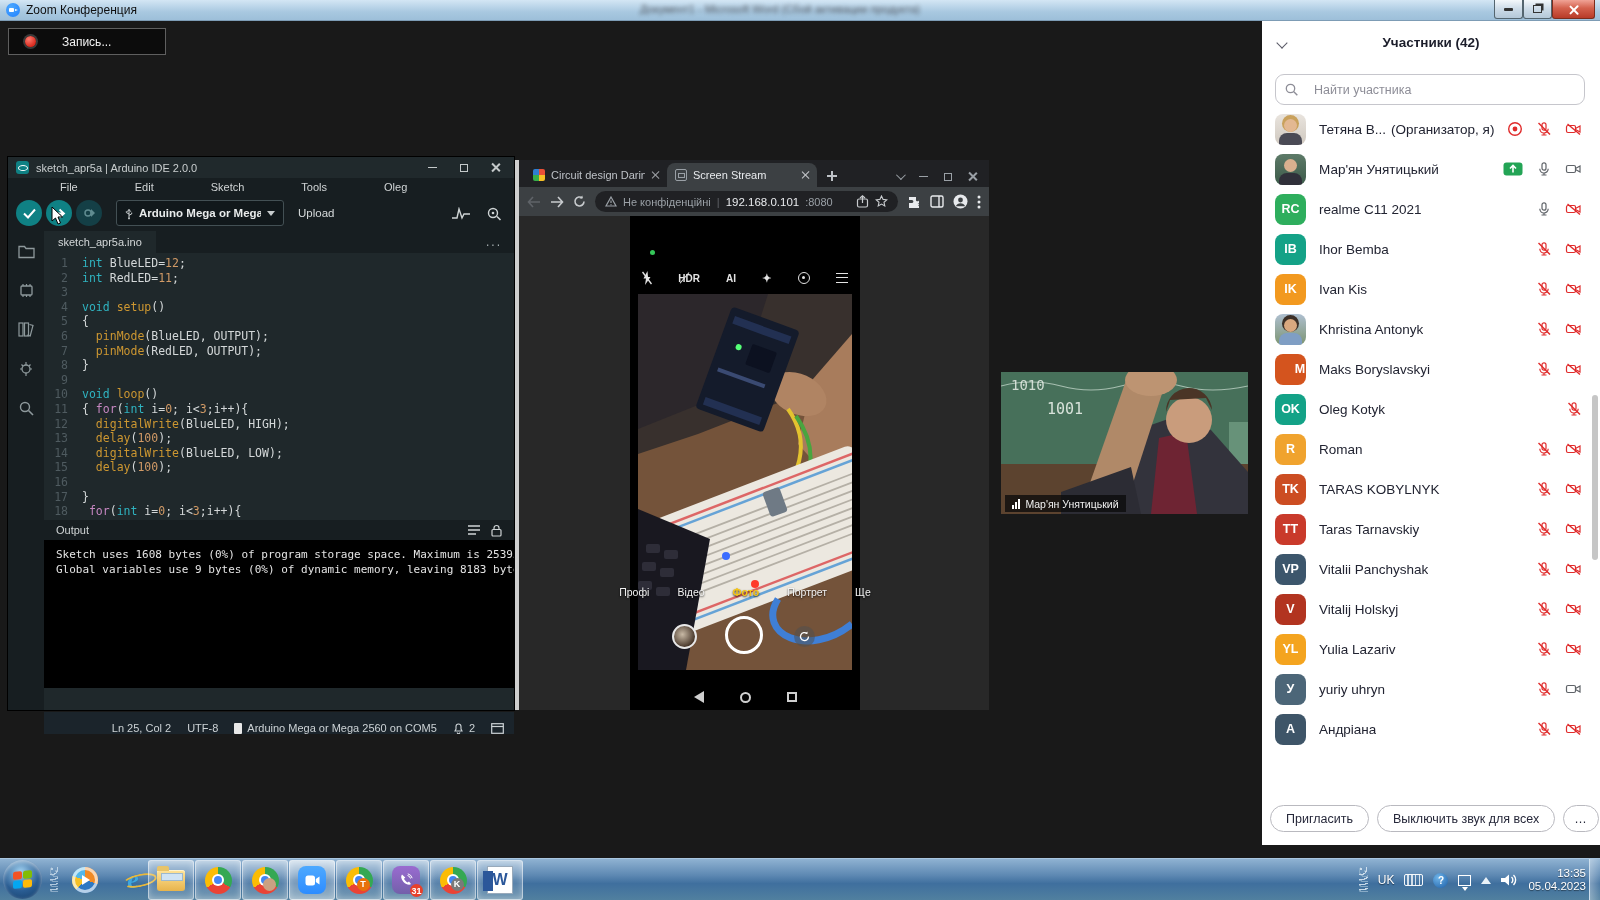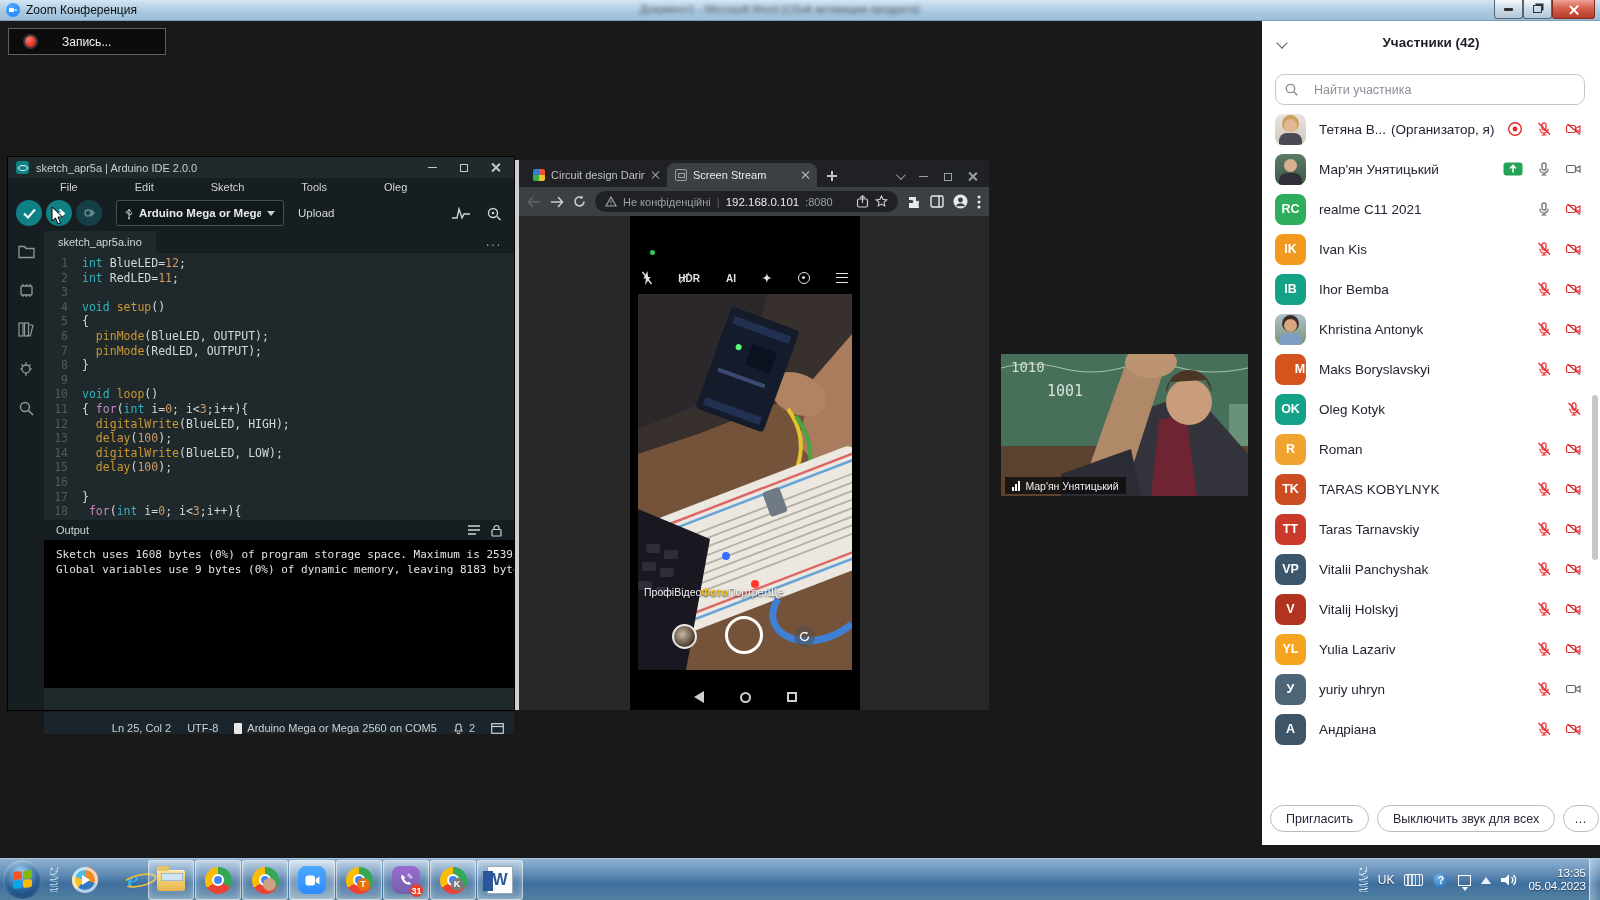--- a/index.html
+++ b/index.html
@@ -118,36 +118,36 @@
   .flashoff{position:relative;width:10px;height:14px;}
   .flashoff svg{position:absolute;left:0;top:0;}
   .hdr-off{position:relative;}
   .hdr-off::after{content:"";position:absolute;left:6px;top:-2px;width:1.4px;height:14px;background:#e3e3e3;transform:rotate(40deg);}
   .lens-ic{width:12px;height:12px;border:1.4px solid #e3e3e3;border-radius:50%;position:relative;}
   .lens-ic::after{content:"";position:absolute;left:3.2px;top:3.2px;width:3px;height:3px;border-radius:50%;background:#e3e3e3;}
   .menu-ic{width:12px;height:10px;border-top:1.6px solid #e3e3e3;border-bottom:1.6px solid #e3e3e3;position:relative;}
   .menu-ic::after{content:"";position:absolute;left:0;top:2.6px;width:12px;height:1.6px;background:#e3e3e3;}
   .wand-ic{color:#e3e3e3;font-size:11px;}
   .photo{position:absolute;left:8px;top:78px;width:214px;height:376px;overflow:hidden;}
-  .modes{position:absolute;left:0;right:0;top:370px;display:flex;justify-content:flex-start;
-    padding:0 14px;color:#f2f2f2;font-size:10.5px;text-shadow:0 1px 2px rgba(0,0,0,.8);}
+  .modes{position:absolute;left:0;right:0;top:370px;display:flex;justify-content:center;
+    padding:0 14px;color:#f2f2f2;font-size:10.5px;text-shadow:0 1px 2px rgba(0,0,0,.8);gap:28px;}
   .modes .active{color:#f5c518;font-weight:bold;}
   .shutter{position:absolute;left:95px;top:400px;width:38px;height:38px;border:3.5px solid #fff;border-radius:50%;}
   .gallery{position:absolute;left:42px;top:408px;width:25px;height:25px;border-radius:50%;border:2px solid #e8e8e8;
     background:radial-gradient(circle at 40% 40%,#c8b9a5,#4b3a2d 70%);}
   .flipcam{position:absolute;left:164px;top:410px;width:21px;height:21px;border-radius:50%;
     background:rgba(80,80,80,.55);display:flex;align-items:center;justify-content:center;color:#fff;}
   .andro-nav{position:absolute;left:0;right:0;top:468px;height:26px;display:flex;align-items:center;
     justify-content:center;gap:36px;color:#d6d6d6;}
   .an-back{width:0;height:0;border-top:6px solid transparent;border-bottom:6px solid transparent;border-right:10px solid #cfcfcf;}
   .an-home{width:11px;height:11px;border:2.2px solid #cfcfcf;border-radius:50%;}
   .an-sq{width:10px;height:10px;border:2.2px solid #cfcfcf;}
 
   
-  .vthumb{position:absolute;left:1001px;top:354px;width:247px;height:142px;background:#3b82f6;overflow:hidden;}
+  .vthumb{position:absolute;left:1001px;top:372px;width:247px;height:142px;background:#3b82f6;overflow:hidden;}
   .vlabel{position:absolute;left:4px;bottom:2px;height:17px;background:rgba(12,12,12,.78);display:flex;
     align-items:center;padding:0 7px;gap:5px;color:#f0f0f0;font-size:10.5px;white-space:nowrap;}
   .sigbars{display:flex;align-items:flex-end;gap:1.2px;}
   .sigbars i{width:2px;background:#fff;display:block;}
 
   
   .panel{position:absolute;left:1262px;top:21px;width:338px;height:824px;background:#fff;color:#20222e;}
   .p-chevron{position:absolute;left:16px;top:18px;width:8px;height:8px;border-right:1.8px solid #5a5a66;
     border-bottom:1.8px solid #5a5a66;transform:rotate(45deg);}
   .p-title{position:absolute;left:0;right:0;top:14px;text-align:center;font-size:13.5px;font-weight:bold;color:#1c1e2b;}
@@ -706,52 +706,52 @@
                 <rect x="1.5" y="4.5" width="9" height="7" rx="1.5"></rect>
                 <path d="M10.5 7.5 15 5v6l-4.5-2.5"></path>
               </g>
               <path d="M2.5 3 15 13.5" stroke="#e02b2b" stroke-width="1.4"></path>
             </svg>
 
           </span>
         </div>
         <div class="p-row">
           <span class="p-ava">
+            <span style="position: absolute; inset: 0px; display: flex; align-items: center; justify-content: center; background: rgb(20, 162, 135);">IB</span>
+
+          </span>
+          <span class="p-name">Ihor Bemba</span>
+
+          <span class="p-icons">
+
+            <svg width="16" height="16" viewBox="0 0 16 16">
+              <g stroke="#e02b2b" stroke-width="1.2" fill="none">
+                <rect x="6" y="1.8" width="4" height="7.4" rx="2"></rect>
+                <path d="M3.8 7.8a4.2 4.2 0 0 0 8.4 0"></path>
+                <path d="M8 12v2M5.5 14h5"></path>
+              </g>
+              <path d="M2.5 2 14 13.5" stroke="#e02b2b" stroke-width="1.4"></path>
+            </svg>
+
+            <svg width="17" height="16" viewBox="0 0 17 16">
+              <g stroke="#e02b2b" stroke-width="1.2" fill="none">
+                <rect x="1.5" y="4.5" width="9" height="7" rx="1.5"></rect>
+                <path d="M10.5 7.5 15 5v6l-4.5-2.5"></path>
+              </g>
+              <path d="M2.5 3 15 13.5" stroke="#e02b2b" stroke-width="1.4"></path>
+            </svg>
+
+          </span>
+        </div>
+        <div class="p-row">
+          <span class="p-ava">
             <span style="position: absolute; inset: 0px; display: flex; align-items: center; justify-content: center; background: rgb(242, 153, 31);">IK</span>
 
           </span>
           <span class="p-name">Ivan Kis</span>
-
-          <span class="p-icons">
-
-            <svg width="16" height="16" viewBox="0 0 16 16">
-              <g stroke="#e02b2b" stroke-width="1.2" fill="none">
-                <rect x="6" y="1.8" width="4" height="7.4" rx="2"></rect>
-                <path d="M3.8 7.8a4.2 4.2 0 0 0 8.4 0"></path>
-                <path d="M8 12v2M5.5 14h5"></path>
-              </g>
-              <path d="M2.5 2 14 13.5" stroke="#e02b2b" stroke-width="1.4"></path>
-            </svg>
-
-            <svg width="17" height="16" viewBox="0 0 17 16">
-              <g stroke="#e02b2b" stroke-width="1.2" fill="none">
-                <rect x="1.5" y="4.5" width="9" height="7" rx="1.5"></rect>
-                <path d="M10.5 7.5 15 5v6l-4.5-2.5"></path>
-              </g>
-              <path d="M2.5 3 15 13.5" stroke="#e02b2b" stroke-width="1.4"></path>
-            </svg>
-
-          </span>
-        </div>
-        <div class="p-row">
-          <span class="p-ava">
-            <span style="position: absolute; inset: 0px; display: flex; align-items: center; justify-content: center; background: rgb(20, 162, 135);">IB</span>
-
-          </span>
-          <span class="p-name">Ihor Bemba</span>
 
           <span class="p-icons">
 
             <svg width="16" height="16" viewBox="0 0 16 16">
               <g stroke="#e02b2b" stroke-width="1.2" fill="none">
                 <rect x="6" y="1.8" width="4" height="7.4" rx="2"></rect>
                 <path d="M3.8 7.8a4.2 4.2 0 0 0 8.4 0"></path>
                 <path d="M8 12v2M5.5 14h5"></path>
               </g>
               <path d="M2.5 2 14 13.5" stroke="#e02b2b" stroke-width="1.4"></path>

